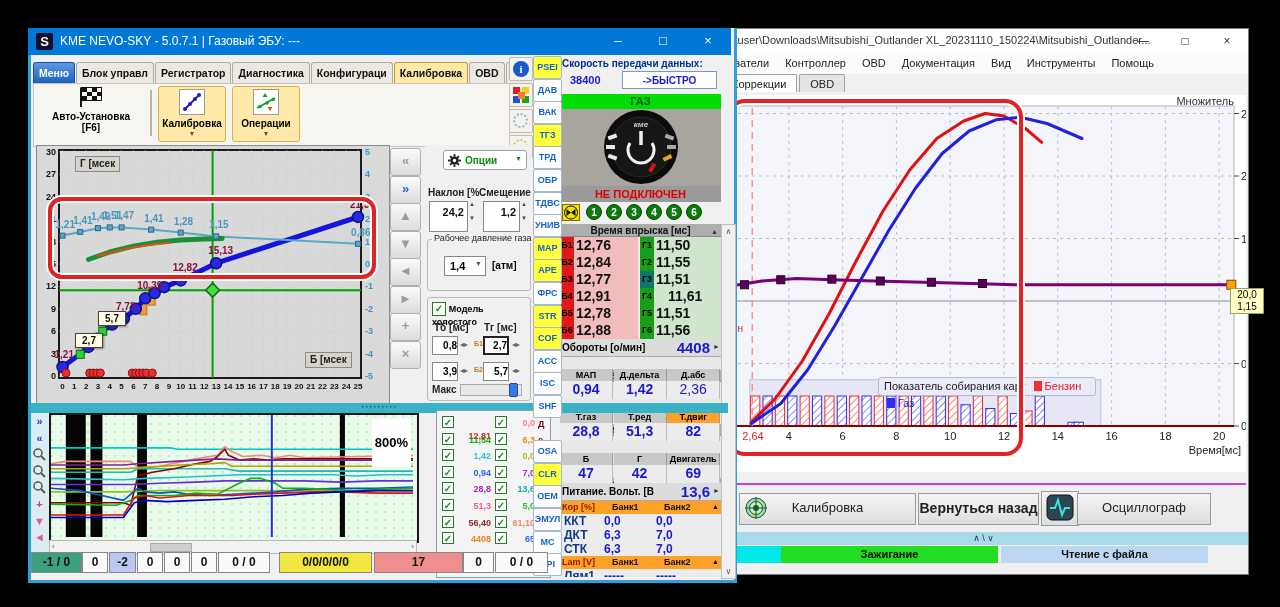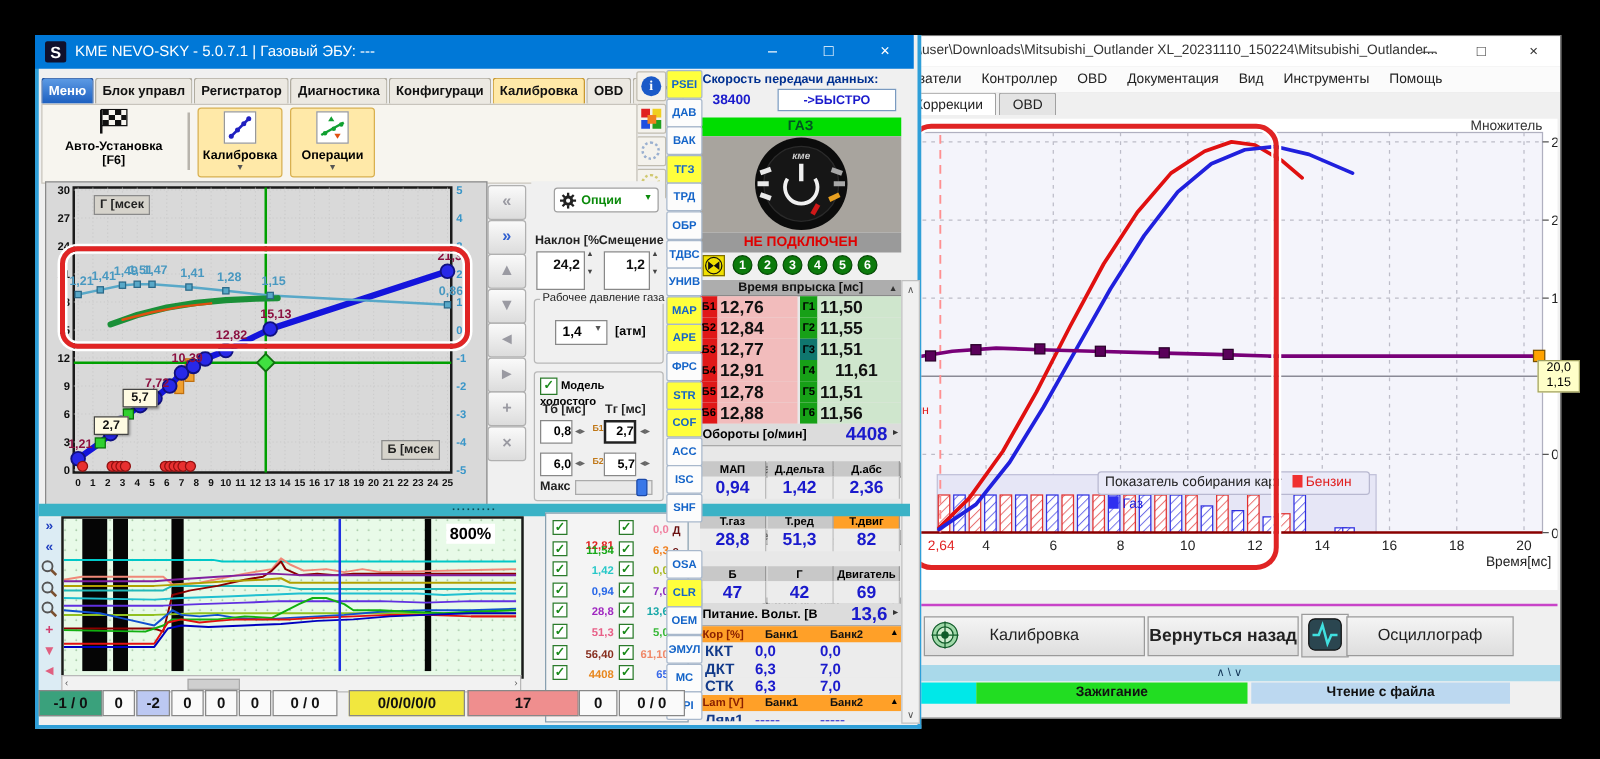--- a/index.html
+++ b/index.html
@@ -71,22 +71,22 @@
   .osc-ic{position:absolute;left:0;width:17px;height:15px;text-align:center;font-size:11px;line-height:15px;font-weight:bold;}
   #l-osc{position:absolute;left:18px;top:385px;width:366px;height:126px;background:#e8fae8;border:2px solid #1a1a1a;}
   #l-oschscroll{position:absolute;left:18px;top:512px;width:366px;height:12px;background:#f2f2f2;border:1px solid #b8b8b8;
     font-size:8px;color:#555;}
   .stat-cell{position:absolute;top:524px;height:21px;border:1px solid #888;font-size:12px;font-weight:bold;color:#111;
     text-align:center;line-height:19px;}
   #l-checks{position:absolute;left:405px;top:382px;width:113px;height:166px;background:#f4f4f4;border:1px solid #88a0b0;}
   .chk{position:absolute;width:12px;height:12px;background:#fff;border:1px solid #2a7a2a;color:#1a8a1a;
     font-size:10px;line-height:11px;text-align:center;font-weight:bold;}
   .chkval{position:absolute;font-size:9px;font-weight:bold;text-align:right;width:34px;}
-  #zoom-chip{position:absolute;right:21px;top:4px;background:#ffffff;font-size:13px;font-weight:bold;color:#000;
-    padding:0 3px;line-height:16px;}
+  #zoom-chip{position:absolute;right:6px;top:4px;background:#ffffff;font-size:13px;font-weight:bold;color:#000;
+    padding:16px 3px;line-height:16px;}
   .cyl{position:absolute;width:16px;height:16px;border-radius:50%;background:#0c7a0c;border:1px solid #064a06;
     color:#fff;font-size:10px;font-weight:bold;text-align:center;line-height:16px;}
   .icbtn{position:absolute;width:24px;height:24px;background:#f4f2ec;border:1px solid #c0bcb0;border-radius:2px;}
 </style>
 </head>
 <body>
 
 <div id="desktop">
 
   <div id="rwin">
@@ -493,21 +493,21 @@
           <span style="font-size:9px;font-weight:bold;">Модель холостого</span>
         </div>
         <div class="opt-label" style="left:6px;top:24px;">Тб [мс]</div>
         <div class="opt-label" style="left:56px;top:24px;">Тг [мс]</div>
         <div id="opt-rows">
             <div class="abs" style="left: 4px; top: 38px; width: 26px; height: 19px; background: rgb(255, 255, 255); border: 1px solid rgb(136, 136, 136); font-size: 10px; font-weight: bold; text-align: right; padding-top: 3px;">0,8</div>
             <div class="abs" style="left: 32px; top: 42px; font-size: 8px; color: rgb(102, 102, 102);">◂▸</div>
             <div class="abs" style="left: 46px; top: 42px; font-size: 7px; color: rgb(192, 120, 24); font-weight: bold;">Б1</div>
             <div class="abs" style="left: 55px; top: 38px; width: 26px; height: 19px; background: rgb(255, 255, 255); border: 2px solid rgb(34, 34, 34); font-size: 10px; font-weight: bold; text-align: right; padding-top: 2px;">2,7</div>
             <div class="abs" style="left: 84px; top: 42px; font-size: 8px; color: rgb(102, 102, 102);">◂▸</div>
-            <div class="abs" style="left: 4px; top: 64px; width: 26px; height: 19px; background: rgb(255, 255, 255); border: 1px solid rgb(136, 136, 136); font-size: 10px; font-weight: bold; text-align: right; padding-top: 3px;">6,0</div>
+            <div class="abs" style="left: 4px; top: 64px; width: 26px; height: 19px; background: rgb(255, 255, 255); border: 1px solid rgb(136, 136, 136); font-size: 10px; font-weight: bold; text-align: right; padding-top: 3px;">3,9</div>
             <div class="abs" style="left: 32px; top: 68px; font-size: 8px; color: rgb(102, 102, 102);">◂▸</div>
             <div class="abs" style="left: 46px; top: 68px; font-size: 7px; color: rgb(192, 120, 24); font-weight: bold;">Б2</div>
             <div class="abs" style="left: 55px; top: 64px; width: 26px; height: 19px; background: rgb(255, 255, 255); border: 1px solid rgb(136, 136, 136); font-size: 10px; font-weight: bold; text-align: right; padding-top: 3px;">5,7</div>
             <div class="abs" style="left: 84px; top: 68px; font-size: 8px; color: rgb(102, 102, 102);">◂▸</div>
           </div>
         <div class="opt-label" style="left:4px;top:86px;">Макс</div>
         <div class="abs" style="left:32px;top:86px;width:62px;height:12px;background:#e8e8e8;border:1px solid #aaa;">
           <div class="abs" style="left:48px;top:-2px;width:9px;height:14px;background:#3a78e8;border:1px solid #1a48a8;border-radius:2px;"></div>
         </div>
       </div>
@@ -600,21 +600,21 @@
         </div>
         <div class="abs tbl-hdr" style="left: 0px; top: 133px; width: 161px; height: 12px; line-height: 12px;">Давление [bar]<span class="arr">▲</span></div>
         <div class="abs" style="left: 0px; top: 145px; width: 161px; height: 12px;">
           <div class="abs" style="left: 0px; top: 0px; width: 53px; height: 12px; background: rgb(200, 200, 200); border-right: 1px solid rgb(153, 153, 153); font-size: 9px; font-weight: bold; text-align: center; line-height: 12px;">МАП</div>
           <div class="abs" style="left: 53.6px; top: 0px; width: 53px; height: 12px; background: rgb(200, 200, 200); border-right: 1px solid rgb(153, 153, 153); font-size: 9px; font-weight: bold; text-align: center; line-height: 12px;">Д.дельта</div>
           <div class="abs" style="left: 107.2px; top: 0px; width: 53px; height: 12px; background: rgb(200, 200, 200); border-right: 1px solid rgb(153, 153, 153); font-size: 9px; font-weight: bold; text-align: center; line-height: 12px;">Д.абс</div>
         </div>
         <div class="abs" style="left: 0px; top: 157px; width: 161px; height: 18px;">
           <div class="abs" style="left: 0px; top: 0px; width: 53px; height: 18px; background: rgb(236, 236, 236); border-right: 1px solid rgb(187, 187, 187); font-size: 14px; font-weight: bold; color: rgb(26, 26, 204); text-align: center;">0,94</div>
           <div class="abs" style="left: 53.6px; top: 0px; width: 53px; height: 18px; background: rgb(236, 236, 236); border-right: 1px solid rgb(187, 187, 187); font-size: 14px; font-weight: bold; color: rgb(26, 26, 204); text-align: center;">1,42</div>
-          <div class="abs" style="left: 107.2px; top: 0px; width: 53px; height: 18px; background: rgb(236, 236, 236); border-right: 1px solid rgb(187, 187, 187); font-size: 14px; font-weight: bold; color: rgb(26, 26, 204); text-align: center;">2,36</div>
+          <div class="abs" style="left: 107.2px; top: 0px; width: 53px; height: 18px; background: rgb(236, 236, 236); border-right: 1px solid rgb(187, 187, 187); font-size: 14px; font-weight: normal; color: rgb(26, 26, 204); text-align: center;">2,36</div>
         </div>
         <div class="abs tbl-hdr" style="left: 0px; top: 175px; width: 161px; height: 12px; line-height: 12px;">Температура ( С. град)<span class="arr">▲</span></div>
         <div class="abs" style="left: 0px; top: 187px; width: 161px; height: 12px;">
           <div class="abs" style="left: 0px; top: 0px; width: 53px; height: 12px; background: rgb(200, 200, 200); border-right: 1px solid rgb(153, 153, 153); font-size: 9px; font-weight: bold; text-align: center; line-height: 12px;">Т.газ</div>
           <div class="abs" style="left: 53.6px; top: 0px; width: 53px; height: 12px; background: rgb(200, 200, 200); border-right: 1px solid rgb(153, 153, 153); font-size: 9px; font-weight: bold; text-align: center; line-height: 12px;">Т.ред</div>
           <div class="abs" style="left: 107.2px; top: 0px; width: 53px; height: 12px; background: rgb(255, 160, 40); border-right: 1px solid rgb(153, 153, 153); font-size: 9px; font-weight: bold; text-align: center; line-height: 12px;">Т.двиг</div>
         </div>
         <div class="abs" style="left: 0px; top: 199px; width: 161px; height: 18px;">
           <div class="abs" style="left: 0px; top: 0px; width: 53px; height: 18px; background: rgb(236, 236, 236); border-right: 1px solid rgb(187, 187, 187); font-size: 14px; font-weight: bold; color: rgb(26, 26, 204); text-align: center;">28,8</div>
           <div class="abs" style="left: 53.6px; top: 0px; width: 53px; height: 18px; background: rgb(236, 236, 236); border-right: 1px solid rgb(187, 187, 187); font-size: 14px; font-weight: bold; color: rgb(26, 26, 204); text-align: center;">51,3</div>

